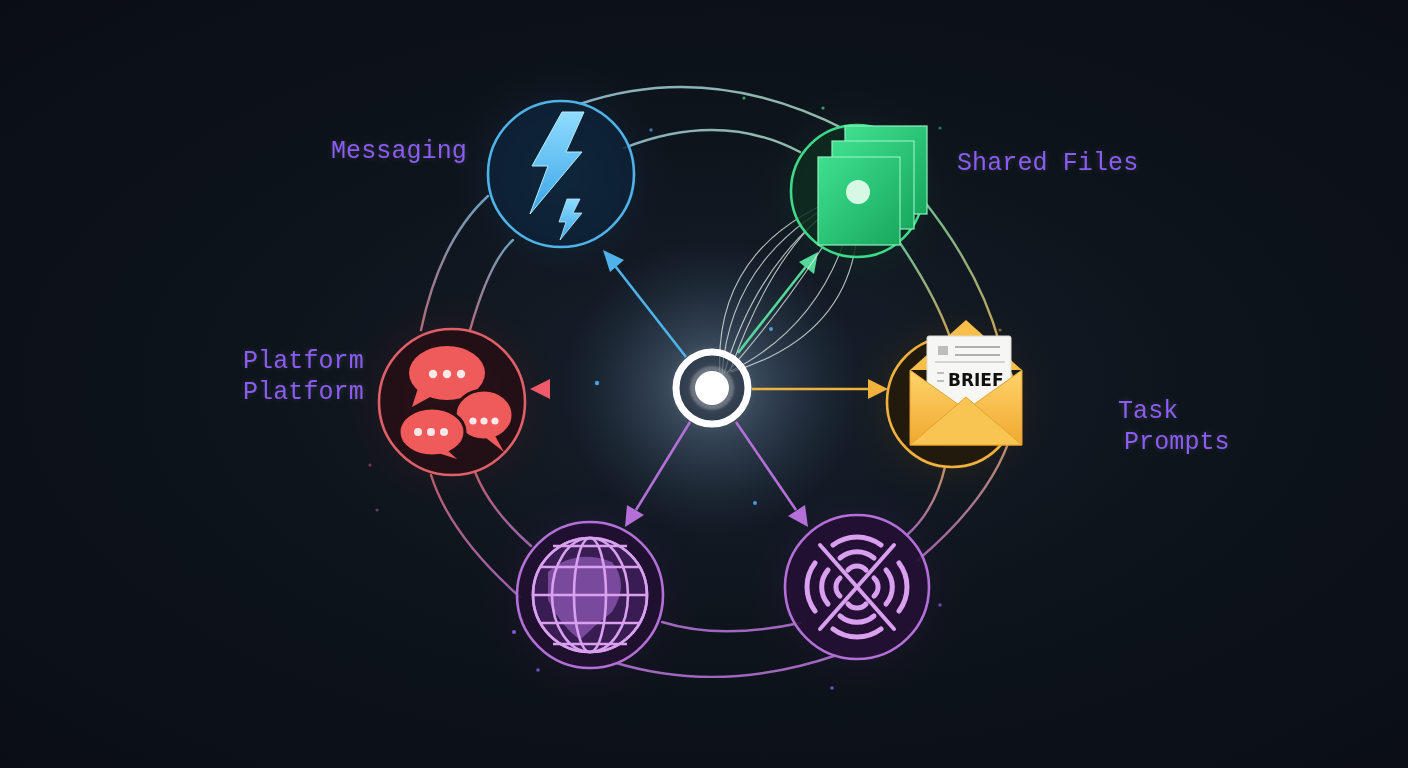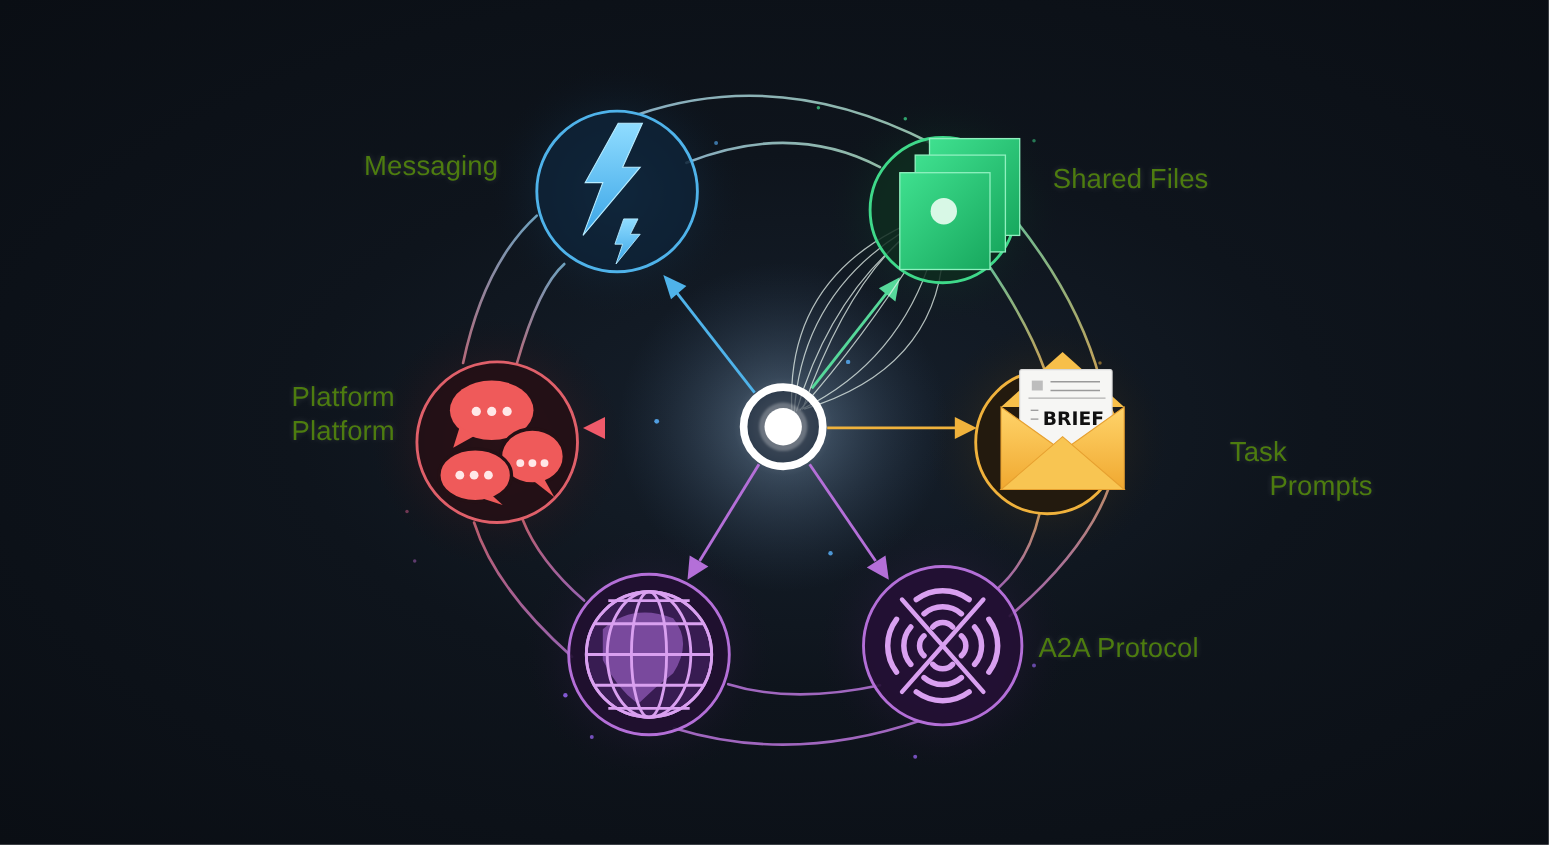--- a/index.html
+++ b/index.html
@@ -4,22 +4,22 @@
 <style>
   html, body { margin: 0; padding: 0; }
   body {
     width: 1408px; height: 768px; overflow: hidden;
     background: radial-gradient(ellipse at 52% 50%, #16202c 0%, #0e141c 45%, #0a0e14 100%);
     font-family: "Liberation Sans", sans-serif;
     position: relative;
   }
   #stage { position: absolute; left: 0; top: 0; width: 1408px; height: 768px; }
   .label {
-    position: absolute; color: #4d7c0f; font-size: 25px; line-height: 31px;
-    font-family: Liberation Sans, sans-serif; letter-spacing: 0.1px;
+    position: absolute; color: #8b5cf6; font-size: 25px; line-height: 31px;
+    font-family: Liberation Mono, monospace; letter-spacing: 0.1px;
     text-shadow: 0 0 6px rgba(255,255,255,0.15);
     white-space: nowrap;
   }
   .label .line { display: block; }
 </style>
 </head>
 <body>
 
 <div id="stage">
 <svg width="1408" height="768" viewBox="0 0 1408 768" xmlns="http://www.w3.org/2000/svg">
@@ -280,18 +280,15 @@
 </div>
 <div class="label" style="left:957px; top:148px;text-align:right;">
   <span class="line">Shared Files</span>
 </div>
 <div class="label" style="left:243px; top:346px; text-align:right; width:116px;">
   <span class="line">Platform</span>
   <span class="line">Platform</span>
 </div>
 <div class="label" style="left:1118px; top:396px;">
   <span class="line">Task</span>
-  <span class="line" style="padding-left:6px;margin-left:30px;">Prompts</span>
-</div>
-<div class="label" style="left:944px; top:574px;">
-  <span class="line">A2A Protocol</span>
+  <span class="line" style="padding-left:6px;">Prompts</span>
 </div>
 </div>
 
 </body></html>

